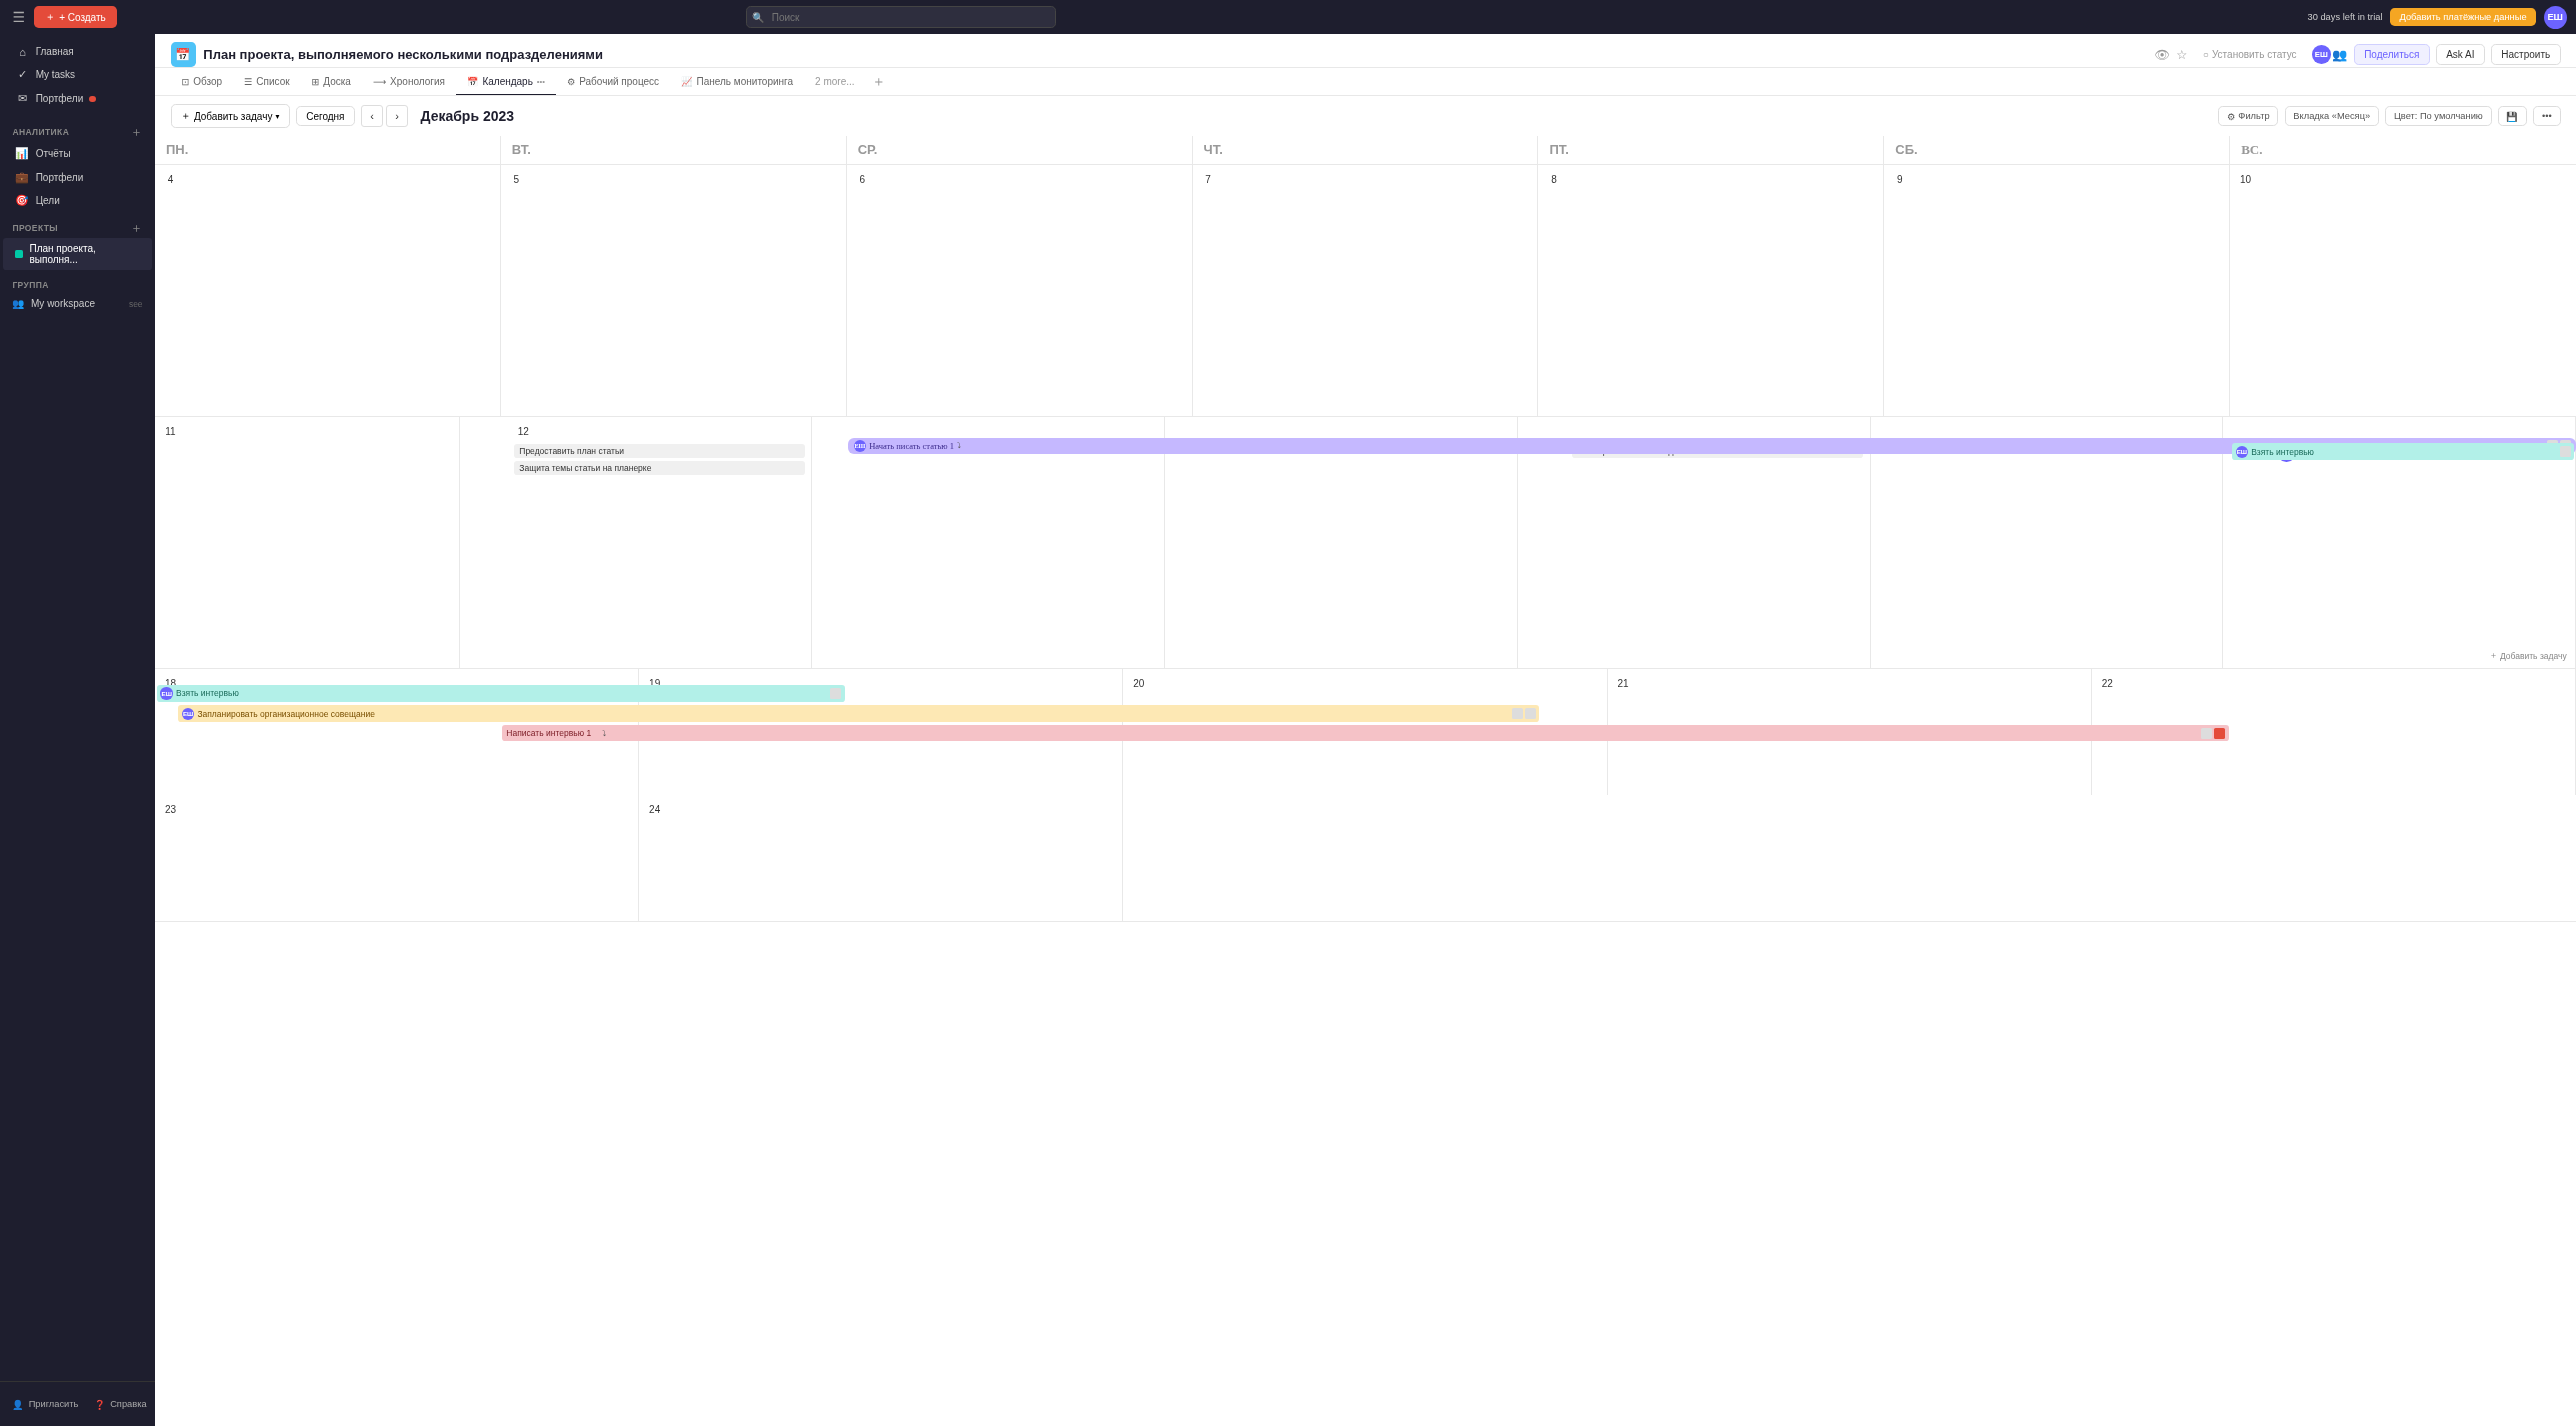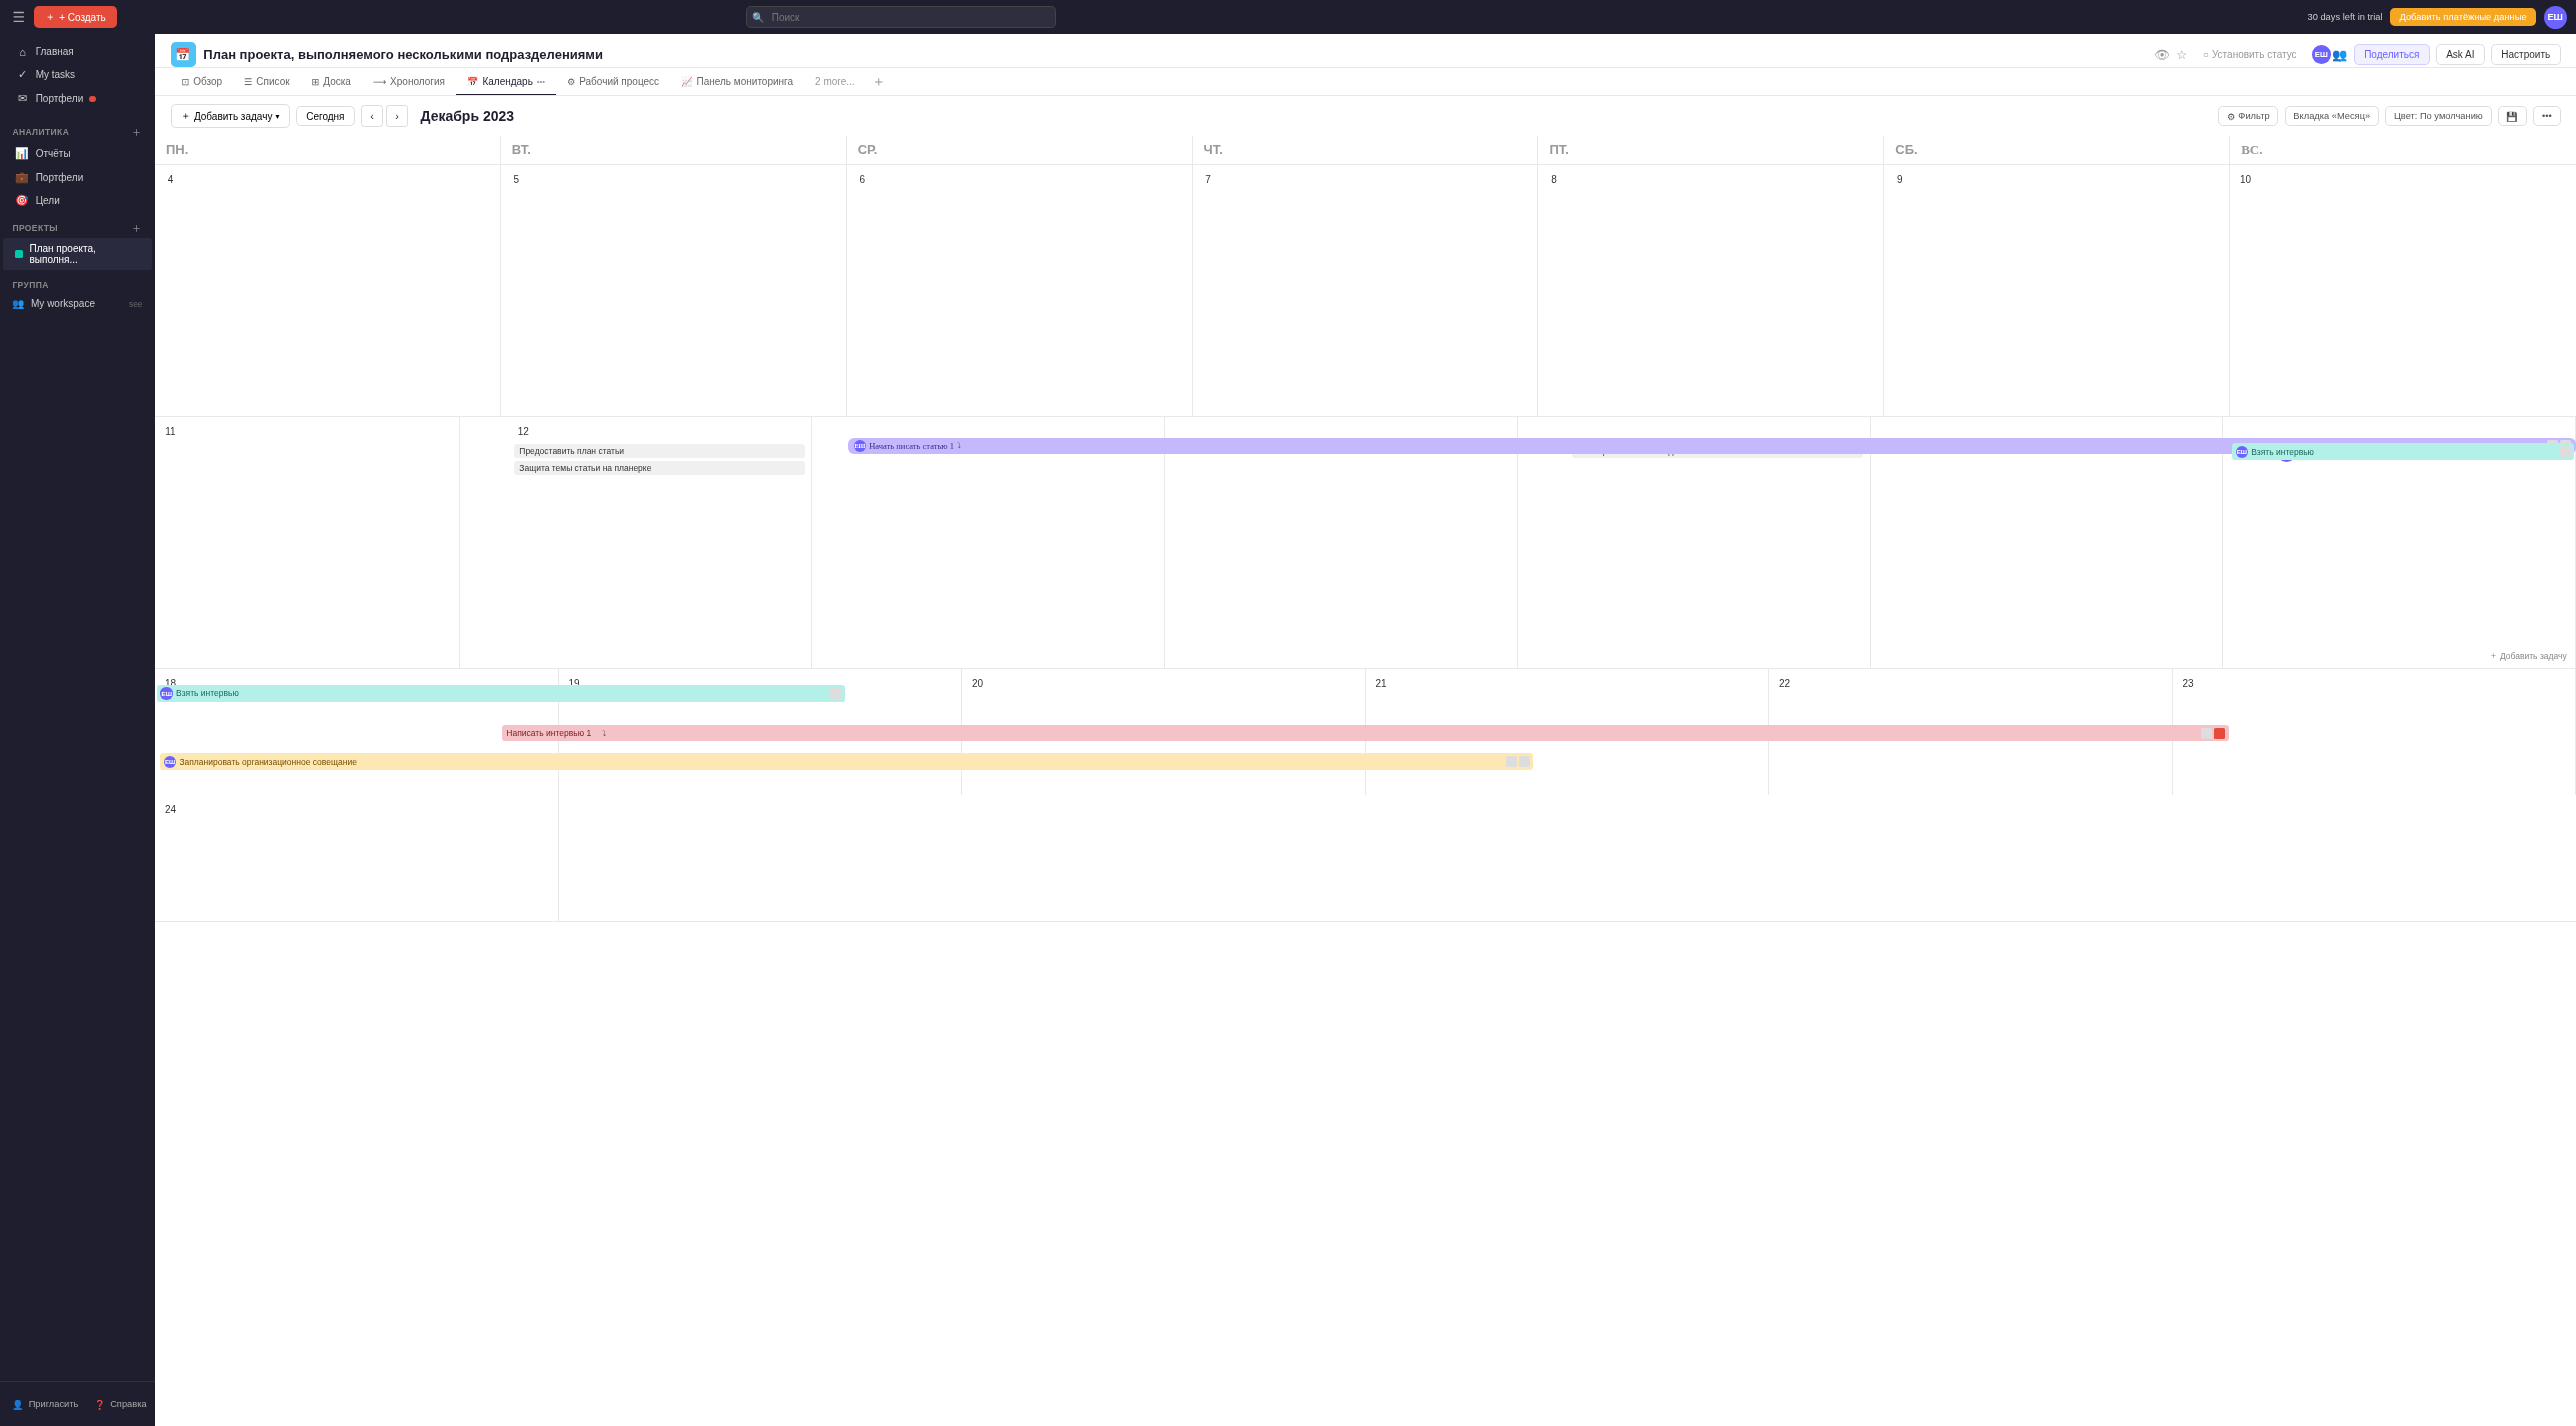--- a/index.html
+++ b/index.html
@@ -765,21 +765,21 @@
           </div>
 
           <div style="position:absolute;bottom:4.7px;right:6.2px;pointer-events:auto;">
             <div class="add-task-inline">
               <span>＋</span>
               <span>Добавить задачу</span>
             </div>
           </div>
         </div>
 
-        <div style="display:grid;grid-template-columns:repeat(6,1fr);border-bottom:0.8px solid #e8e8e8;position:relative;">
+        <div style="display:grid;grid-template-columns:repeat(5,1fr);border-bottom:0.8px solid #e8e8e8;position:relative;">
           <div class="cal-cell" style="padding-top:4.7px;">
             <span class="cal-day-num">18</span>
           </div>
           <div class="cal-cell" style="padding-top:4.7px;">
             <span class="cal-day-num">19</span>
           </div>
           <div class="cal-cell" style="padding-top:4.7px;">
             <span class="cal-day-num">20</span>
           </div>
           <div class="cal-cell" style="padding-top:4.7px;">
@@ -796,21 +796,21 @@
           </div>
 
           <div style="position:absolute;top:15.5px;left:0;width:calc(2/7*100%);pointer-events:auto;padding:0 1.6px;">
             <div class="event-span teal" style="display:flex;align-items:center;gap:3.1px;font-size:8.5px;padding:2.3px 3.9px;border-radius:3.1px;">
               <div class="event-avatar">ЕШ</div>
               <span>Взять интервью</span>
               <div class="event-icon-box" style="margin-left:auto;"></div>
             </div>
           </div>
 
-          <div style="position:absolute;top:36px;left:0;width:calc(4/7*100%);pointer-events:auto;padding:0 5px;margin-top:48px;">
+          <div style="position:absolute;top:36px;left:12px;width:calc(4/7*100%);pointer-events:auto;padding:0 11px;">
             <div class="event-span orange" style="display:flex;align-items:center;gap:3.1px;font-size:8.5px;padding:2.3px 3.9px;border-radius:3.1px;">
               <div class="event-avatar">ЕШ</div>
               <span>Запланировать организационное совещание</span>
               <div class="event-icons">
                 <div class="event-icon-box"></div>
                 <div class="event-icon-box"></div>
               </div>
             </div>
           </div>
 

